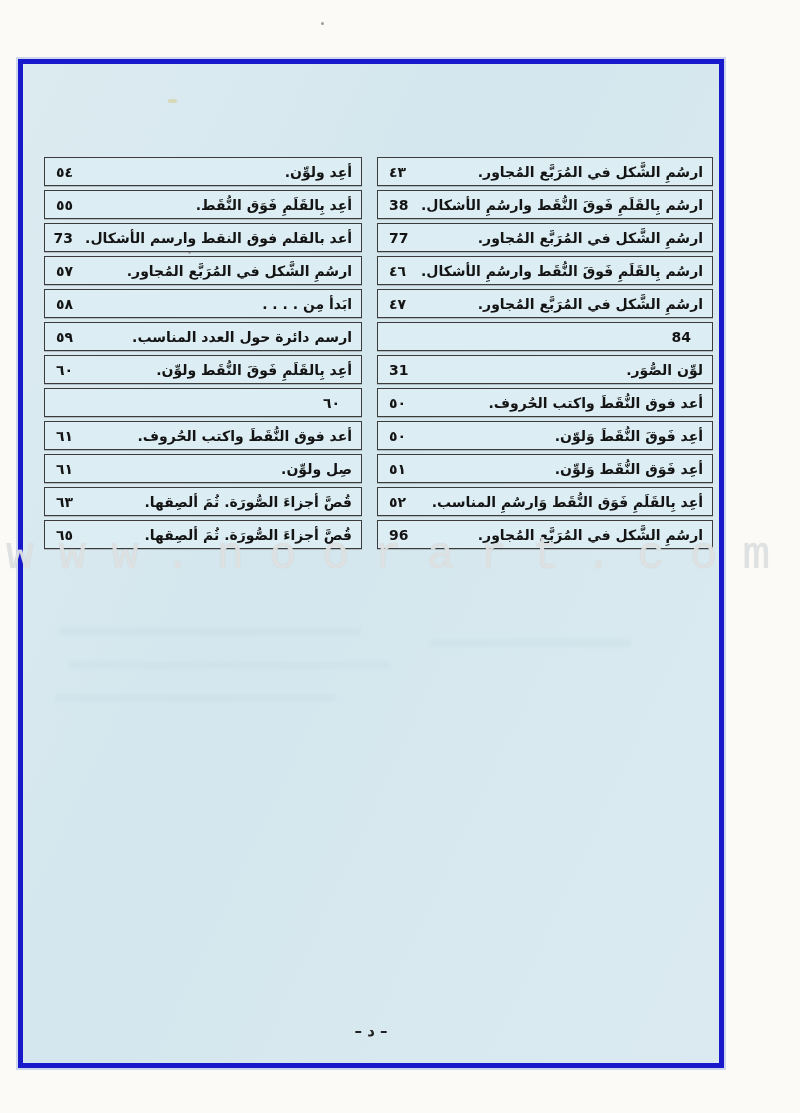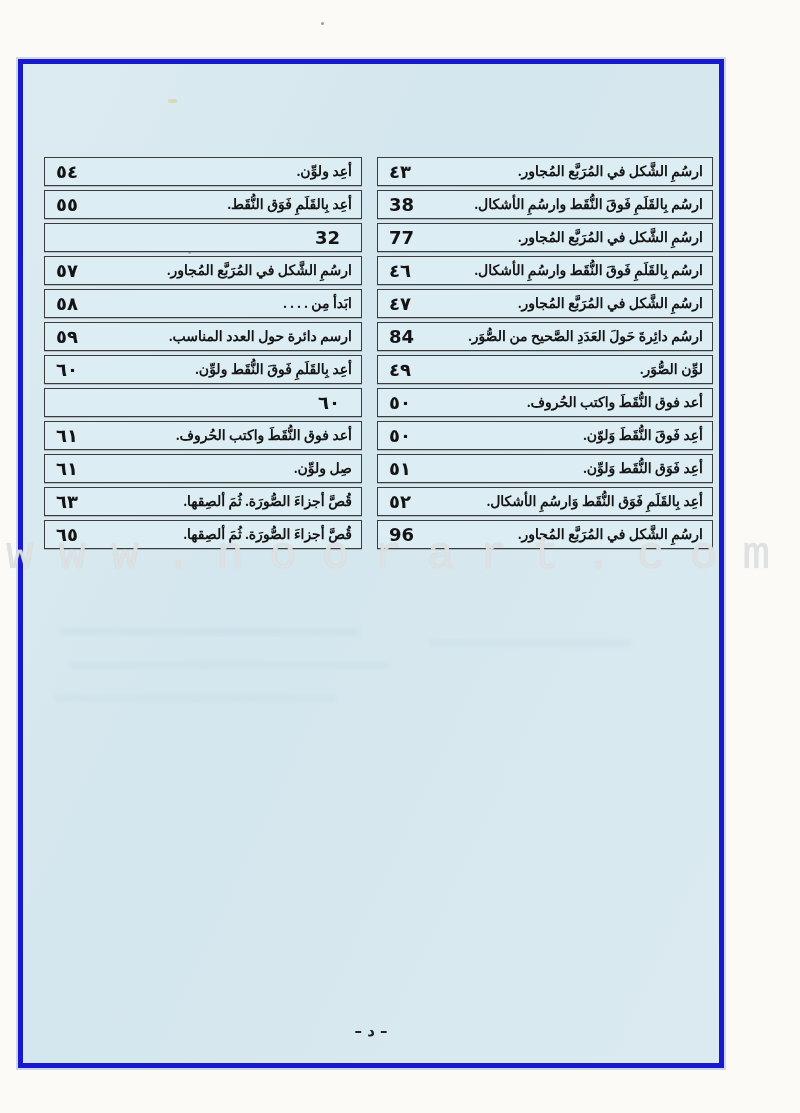--- a/index.html
+++ b/index.html
@@ -32,24 +32,24 @@
     direction:rtl;
     box-sizing:border-box;height:29px;
     border:1.5px solid #3b3b3b;
     background:#dcedf3;
     display:flex;align-items:center;justify-content:space-between;
     padding:0 9px 0 11px;
     box-shadow:0 1px 0 rgba(60,60,60,.25);
   }
   .row .txt{
     font-weight:bold;font-size:14px;color:#141414;
-    white-space:nowrap;letter-spacing:-.2px;font-family:Liberation Serif, serif;
+    white-space:nowrap;letter-spacing:-.2px;
   }
   .row .num{
-    font-weight:bold;font-size:18px;color:#141414;
+    font-weight:bold;font-size:14px;color:#141414;
     white-space:nowrap;margin-right:12px;
   }
   .watermark{
     position:absolute;left:6px;top:533px;width:800px;
     font-family:"Liberation Mono",monospace;
     font-size:46px;letter-spacing:25px;line-height:1;
     color:rgba(222,225,227,.95);
     white-space:nowrap;z-index:5;
     text-shadow:0 0 1px rgba(160,160,160,.35);
   }
@@ -98,60 +98,60 @@
   </div>
   <div class="row">
     <span class="txt">ارسُم بِالقَلَمِ فَوقَ النُّقَط وارسُمِ الأشكال.</span>
     <span class="num">٤٦</span>
   </div>
   <div class="row">
     <span class="txt">ارسُمِ الشَّكل في المُرَبَّع المُجاور.</span>
     <span class="num">٤٧</span>
   </div>
   <div class="row">
-    <span class="txt">ارسُم دائِرةَ حَولَ العَدَدِ الصَّحيح من الصُّوَر.</span>
     <span class="num">84</span>
   </div>
   <div class="row">
     <span class="txt">لوِّن الصُّوَر.</span>
-    <span class="num">٤٩</span>
+    <span class="num">31</span>
   </div>
   <div class="row">
     <span class="txt">أعد فوق النُّقَطَ واكتب الحُروف.</span>
     <span class="num">٥٠</span>
   </div>
   <div class="row">
     <span class="txt">أعِد فَوقَ النُّقَطَ وَلوّن.</span>
     <span class="num">٥٠</span>
   </div>
   <div class="row">
     <span class="txt">أعِد فَوَق النُّقَط وَلوِّن.</span>
     <span class="num">٥١</span>
   </div>
   <div class="row">
-    <span class="txt">أعِد بِالقَلَمِ فَوَق النُّقَط وَارسُمِ الأشكال.</span>
+    <span class="txt">أعِد بِالقَلَمِ فَوَق النُّقَط وَارسُمِ المناسب.</span>
     <span class="num">٥٢</span>
   </div>
   <div class="row">
     <span class="txt">ارسُمِ الشَّكل في المُرَبَّع المُجاور.</span>
     <span class="num">96</span>
   </div>
 </div>
 
 <div class="col col-second">
   <div class="row">
     <span class="txt">أعِد ولوِّن.</span>
     <span class="num">٥٤</span>
   </div>
   <div class="row">
     <span class="txt">أعِد بِالقَلَمِ فَوَق النُّقَط.</span>
     <span class="num">٥٥</span>
   </div>
   <div class="row">
-    <span class="num">32</span>
+    <span class="txt">أعد بالقلم فوق النقط وارسم الأشكال.</span>
+    <span class="num">73</span>
   </div>
   <div class="row">
     <span class="txt">ارسُمِ الشَّكل في المُرَبَّع المُجاور.</span>
     <span class="num">٥٧</span>
   </div>
   <div class="row">
     <span class="txt">ابَدأ مِن . . . .</span>
     <span class="num">٥٨</span>
   </div>
   <div class="row">

